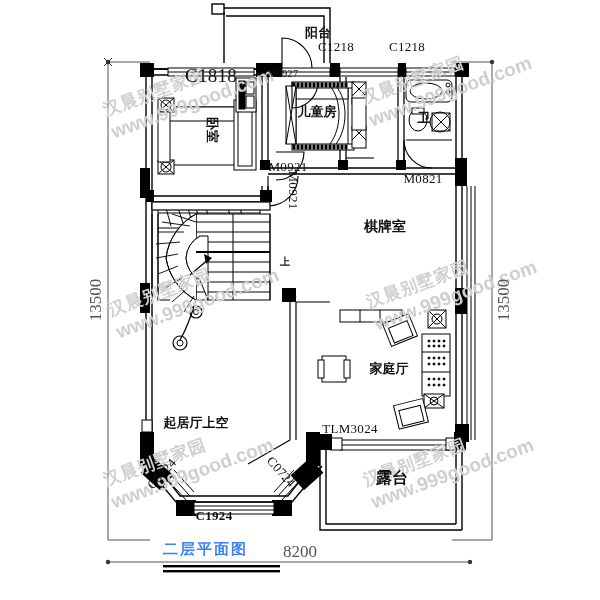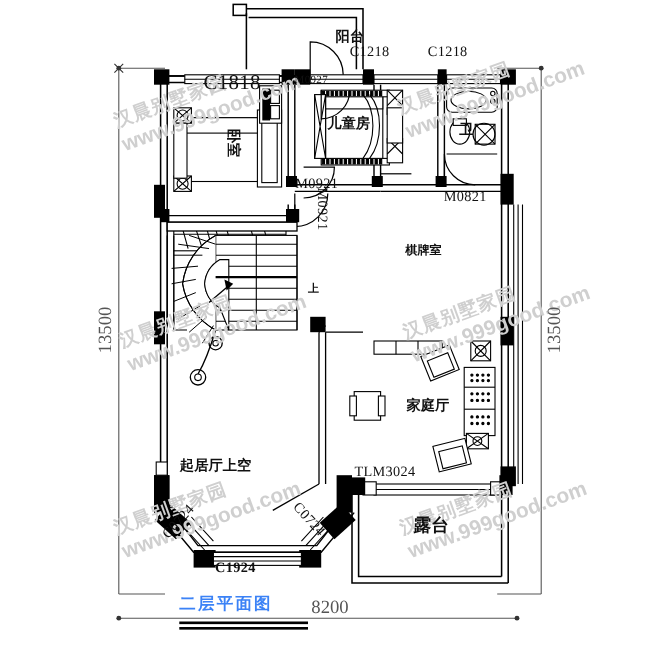--- a/index.html
+++ b/index.html
@@ -403,21 +403,21 @@
       <span class="url">www.999good.com</span>
     </div>
     <div class="wm" style="left:360px;top:470px;transform:rotate(-20deg);">
       <span class="cn">汉晨别墅家园</span>
       <span class="url">www.999good.com</span>
     </div>
     <div class="lbl cjk" style="left:212px;top:130px;font-size:13px;transform:translate(-50%,-50%) rotate(90deg);">卧室</div>
     <div class="lbl cjk" style="left:318px;top:33px;font-size:13px;transform:translate(-50%,-50%);">阳台</div>
     <div class="lbl cjk" style="left:317px;top:112px;font-size:13px;transform:translate(-50%,-50%);">儿童房</div>
     <div class="lbl cjk" style="left:424px;top:118px;font-size:13px;transform:translate(-50%,-50%);">卫</div>
-    <div class="lbl cjk" style="left:385px;top:227px;font-size:11px;transform:translate(-50%,-50%);">棋牌室</div>
+    <div class="lbl cjk" style="left:385px;top:227px;font-size:14px;transform:translate(-50%,-50%);">棋牌室</div>
     <div class="lbl cjk" style="left:389px;top:369px;font-size:13px;transform:translate(-50%,-50%);">家庭厅</div>
     <div class="lbl cjk" style="left:196px;top:381px;font-size:13px;transform:translate(-50%,-50%);margin-top:42px;">起居厅上空</div>
     <div class="lbl cjk" style="left:392px;top:478px;font-size:16px;transform:translate(-50%,-50%);">露台</div>
     <div class="lbl" style="left:211px;top:76px;font-size:19px;letter-spacing:0.3px;transform:translate(-50%,-50%) rotate(0deg);">C1818</div>
     <div class="lbl" style="left:336px;top:47px;font-size:13px;letter-spacing:0.3px;transform:translate(-50%,-50%) rotate(0deg);">C1218</div>
     <div class="lbl" style="left:407px;top:47px;font-size:13px;letter-spacing:0.3px;transform:translate(-50%,-50%) rotate(0deg);">C1218</div>
     <div class="lbl" style="left:283px;top:73px;font-size:10px;letter-spacing:0.3px;transform:translate(-50%,-50%) rotate(0deg);">M0927</div>
     <div class="lbl" style="left:288px;top:167px;font-size:13px;letter-spacing:0.3px;transform:translate(-50%,-50%) rotate(0deg);">M0921</div>
     <div class="lbl" style="left:293px;top:190px;font-size:13px;letter-spacing:0.3px;transform:translate(-50%,-50%) rotate(90deg);">M0921</div>
     <div class="lbl" style="left:423px;top:167px;font-size:13px;letter-spacing:0.3px;transform:translate(-50%,-50%) rotate(0deg);margin-top:12px;">M0821</div>

